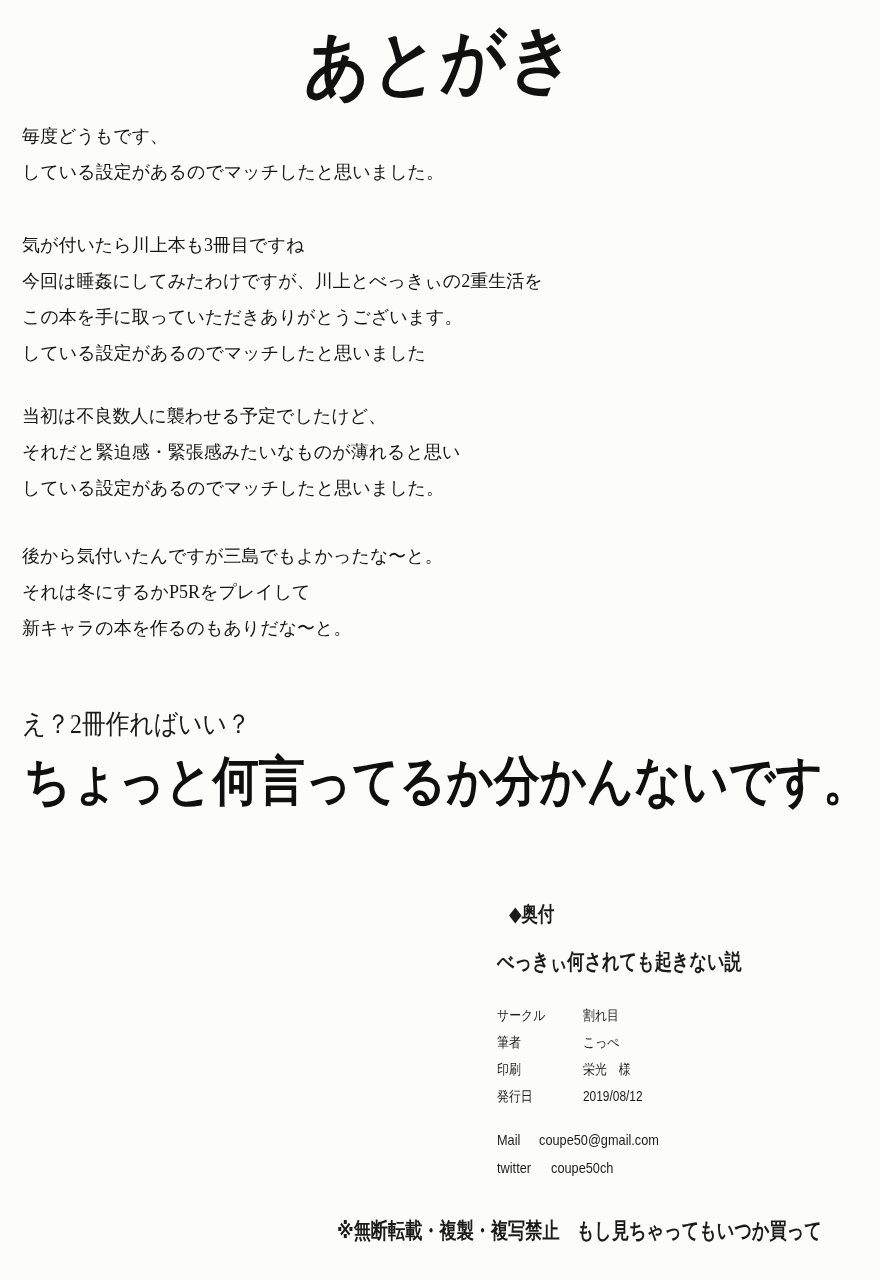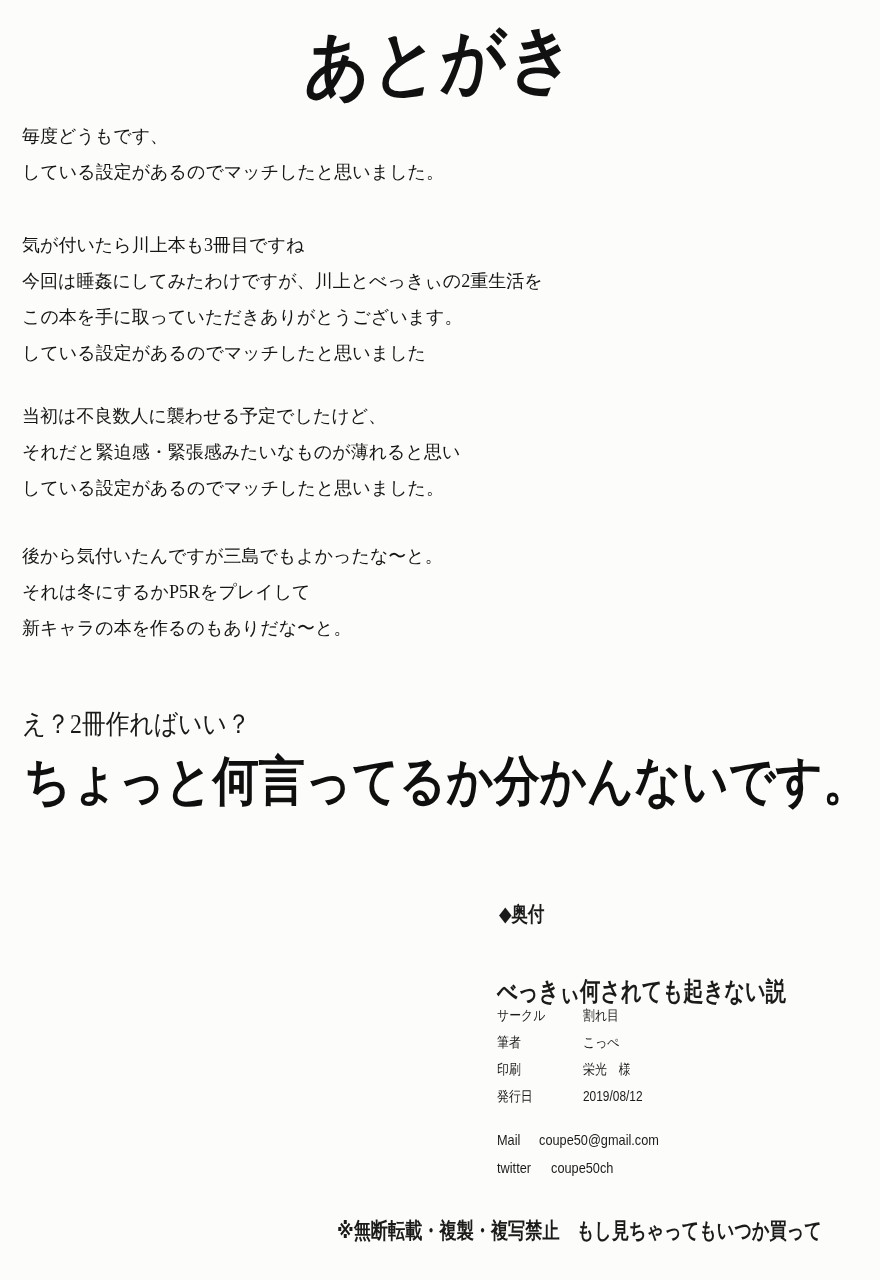--- a/index.html
+++ b/index.html
@@ -86,30 +86,30 @@
   .colophon {
     position: absolute;
     left: 497px;
     top: 0;
     font-family: "Liberation Sans", "DejaVu Sans", sans-serif;
     color: #1b1b1b;
   }
   .colo-header {
     position: absolute;
     top: 900px;
-    left: 2px;
+    left: 12px;
     font-size: 21px;
     font-weight: 600;
     white-space: nowrap;
   }
   .colo-book-title {
     position: absolute;
-    top: 974px;
-    left: 0;
-    font-size: 26px;
+    top: 947px;
+    left: 0;
+    font-size: 22px;
     font-weight: 600;
     white-space: nowrap;
   }
   .colo-rows {
     position: absolute;
     top: 1002px;
     left: 0;
     font-size: 14px;
     line-height: 27px;
   }

